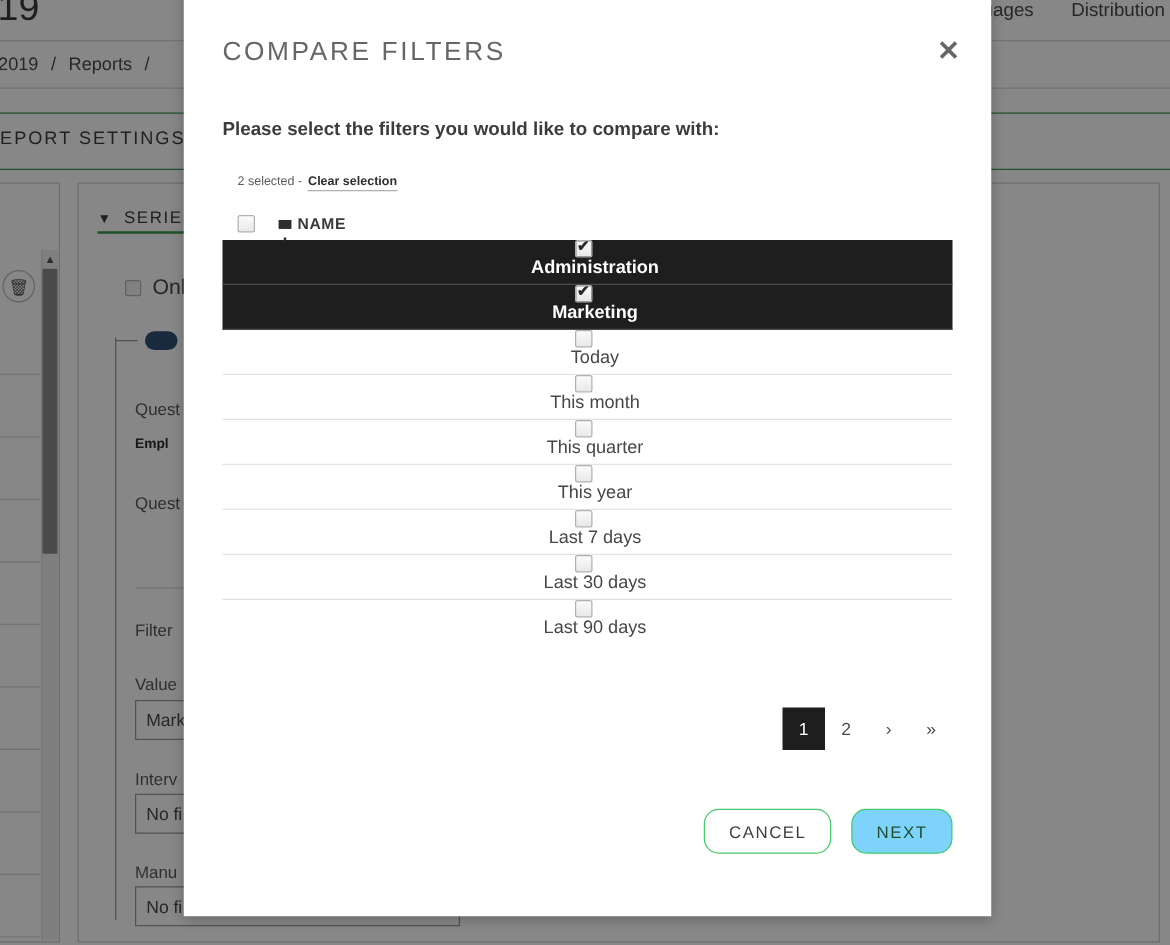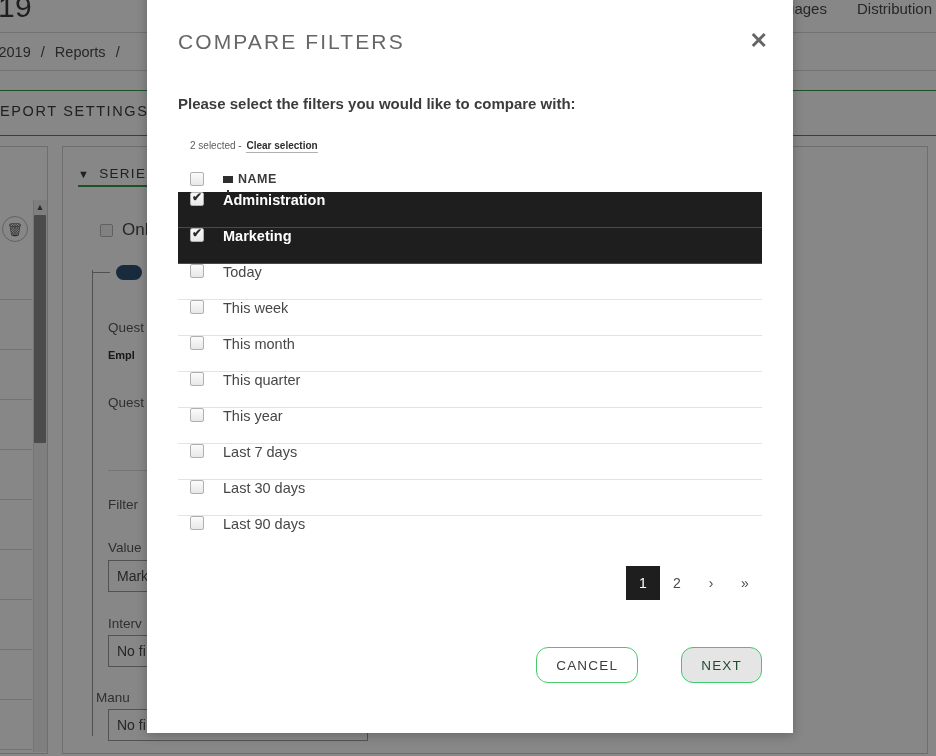--- a/index.html
+++ b/index.html
@@ -162,24 +162,24 @@
   .funnel {
     display: inline-block; width: 0; height: 0;
     border-left: 5px solid #2e2e2e; border-right: 5px solid #2e2e2e;
     border-top: 7px solid #2e2e2e; position: relative; top: 0px;
   }
   .funnel::after {
     content: ""; position: absolute; left: -1px; top: 7px;
     width: 2px; height: 3px; background: #2e2e2e;
   }
   .flt-row {
-    display: flex; align-items: flex-start; height: 36px;
+    display: flex; align-items: center; height: 36px;
     padding-left: 12px;
     border-bottom: 1px solid #e3e3e3;
-    font-size: 14.5px; color: #474747;
+    font-size: 14.5px; color: #474747; flex-direction: column;
   }
   .flt-row.selected {
     background: #1e1e1e; color: #ffffff; font-weight: bold;
     border-bottom: 1px solid #4a4a4a;
   }
   .cbx {
     width: 14px; height: 14px; flex: 0 0 14px;
     border: 1px solid #b0b0b0;
     background: linear-gradient(#fbfbfb, #e8e8e8);
     border-radius: 2px; margin-right: 19px;
@@ -206,21 +206,21 @@
     position: absolute; right: 31px; top: 659px;
     display: flex; gap: 16px; align-items: center;
   }
   .btn {
     height: 36px; padding: 0 19px;
     display: flex; align-items: center; justify-content: center;
     font-size: 13.5px; letter-spacing: 1.2px; border-radius: 12px;
     cursor: pointer; white-space: nowrap;
   }
   .btn-cancel { background: #fff; border: 1px solid #49c96d; color: #3d3d3d; }
-  .btn-next { background: #e5e5e5; border: 1px solid #3ecb6e; color: #1f4d30; margin-left: 27px; }
+  .btn-next { background: #7dd3fc; border: 1px solid #3ecb6e; color: #1f4d30; }
 </style>
 </head>
 <body>
 
 <div id="app-background">
 
   <div class="bg-page-title">y 2019</div>
 
   <div class="bg-topnav">
     <span>nguages</span>
@@ -285,21 +285,21 @@
   <div class="bg-divider2"></div>
   <div class="bg-field-label" style="left:108px; top:497px;">Filter</div>
   <div class="bg-field-label" style="left:108px; top:540px;text-align:center;">Value</div>
   <div class="bg-input" style="left:108px; top:560px; width:260px;">
     <span>Mark</span>
   </div>
   <div class="bg-field-label" style="left:108px; top:616px;">Interv</div>
   <div class="bg-input" style="left:108px; top:635px; width:260px;">
     <span>No fi</span>
   </div>
-  <div class="bg-field-label" style="left:96px; top:690px;">Manu</div>
+  <div class="bg-field-label" style="left:108px; top:690px;">Manu</div>
   <div class="bg-input" style="left:108px; top:709px; width:260px;">
     <span>No fi</span>
     <span class="sel-caret">▾</span>
   </div>
 </div>
 
 <div id="dim-overlay"></div>
 
 <div id="modal">
 
@@ -326,24 +326,20 @@
       <span class="cbx checked"></span>
       <span class="row-label">Administration</span>
     </div>
     <div class="flt-row selected">
       <span class="cbx checked"></span>
       <span class="row-label">Marketing</span>
     </div>
     <div class="flt-row">
       <span class="cbx"></span>
       <span class="row-label">Today</span>
-    </div>
-    <div class="flt-row">
-      <span class="cbx"></span>
-      <span class="row-label">This week</span>
     </div>
     <div class="flt-row">
       <span class="cbx"></span>
       <span class="row-label">This month</span>
     </div>
     <div class="flt-row">
       <span class="cbx"></span>
       <span class="row-label">This quarter</span>
     </div>
     <div class="flt-row">

